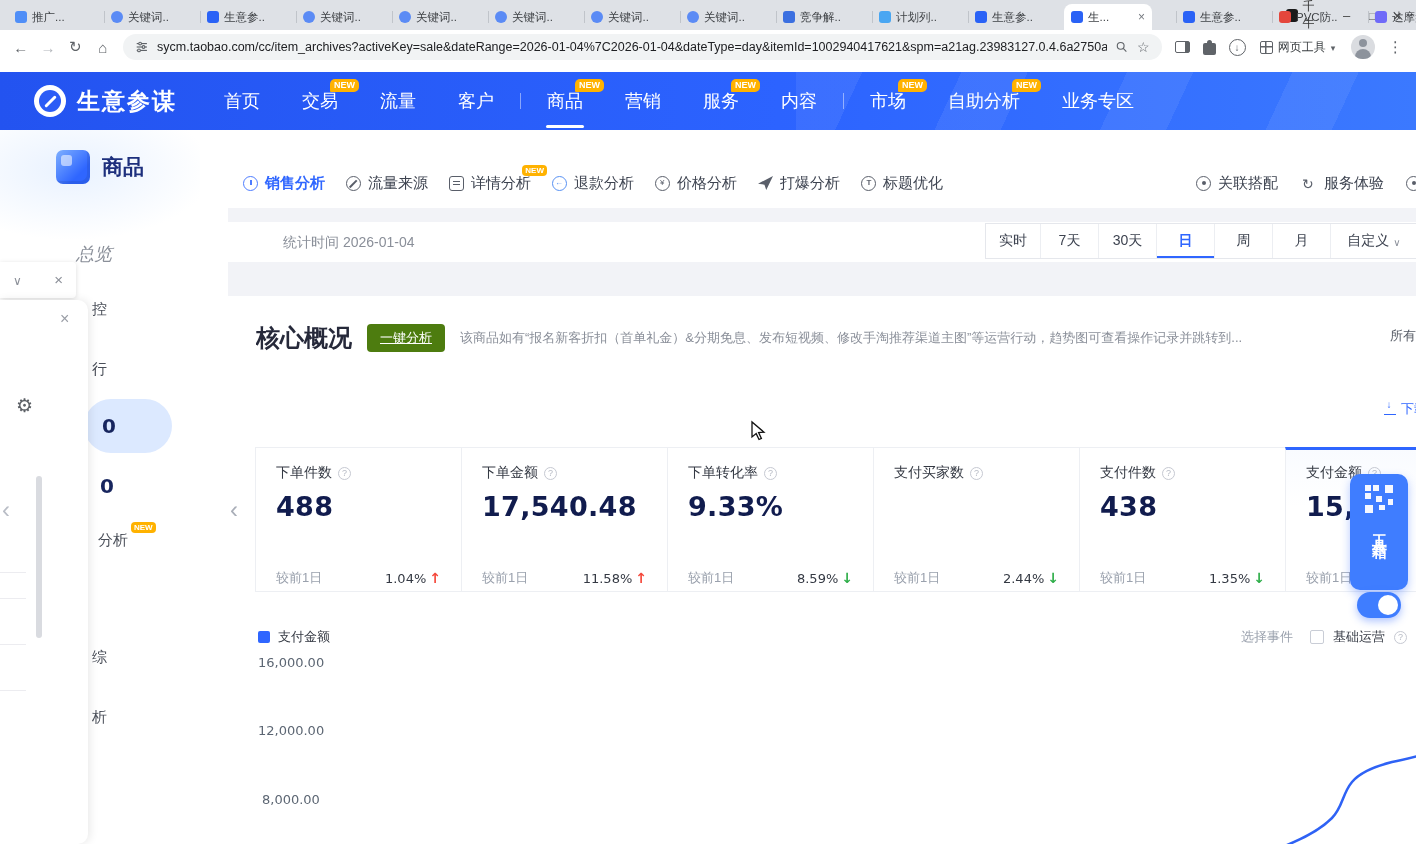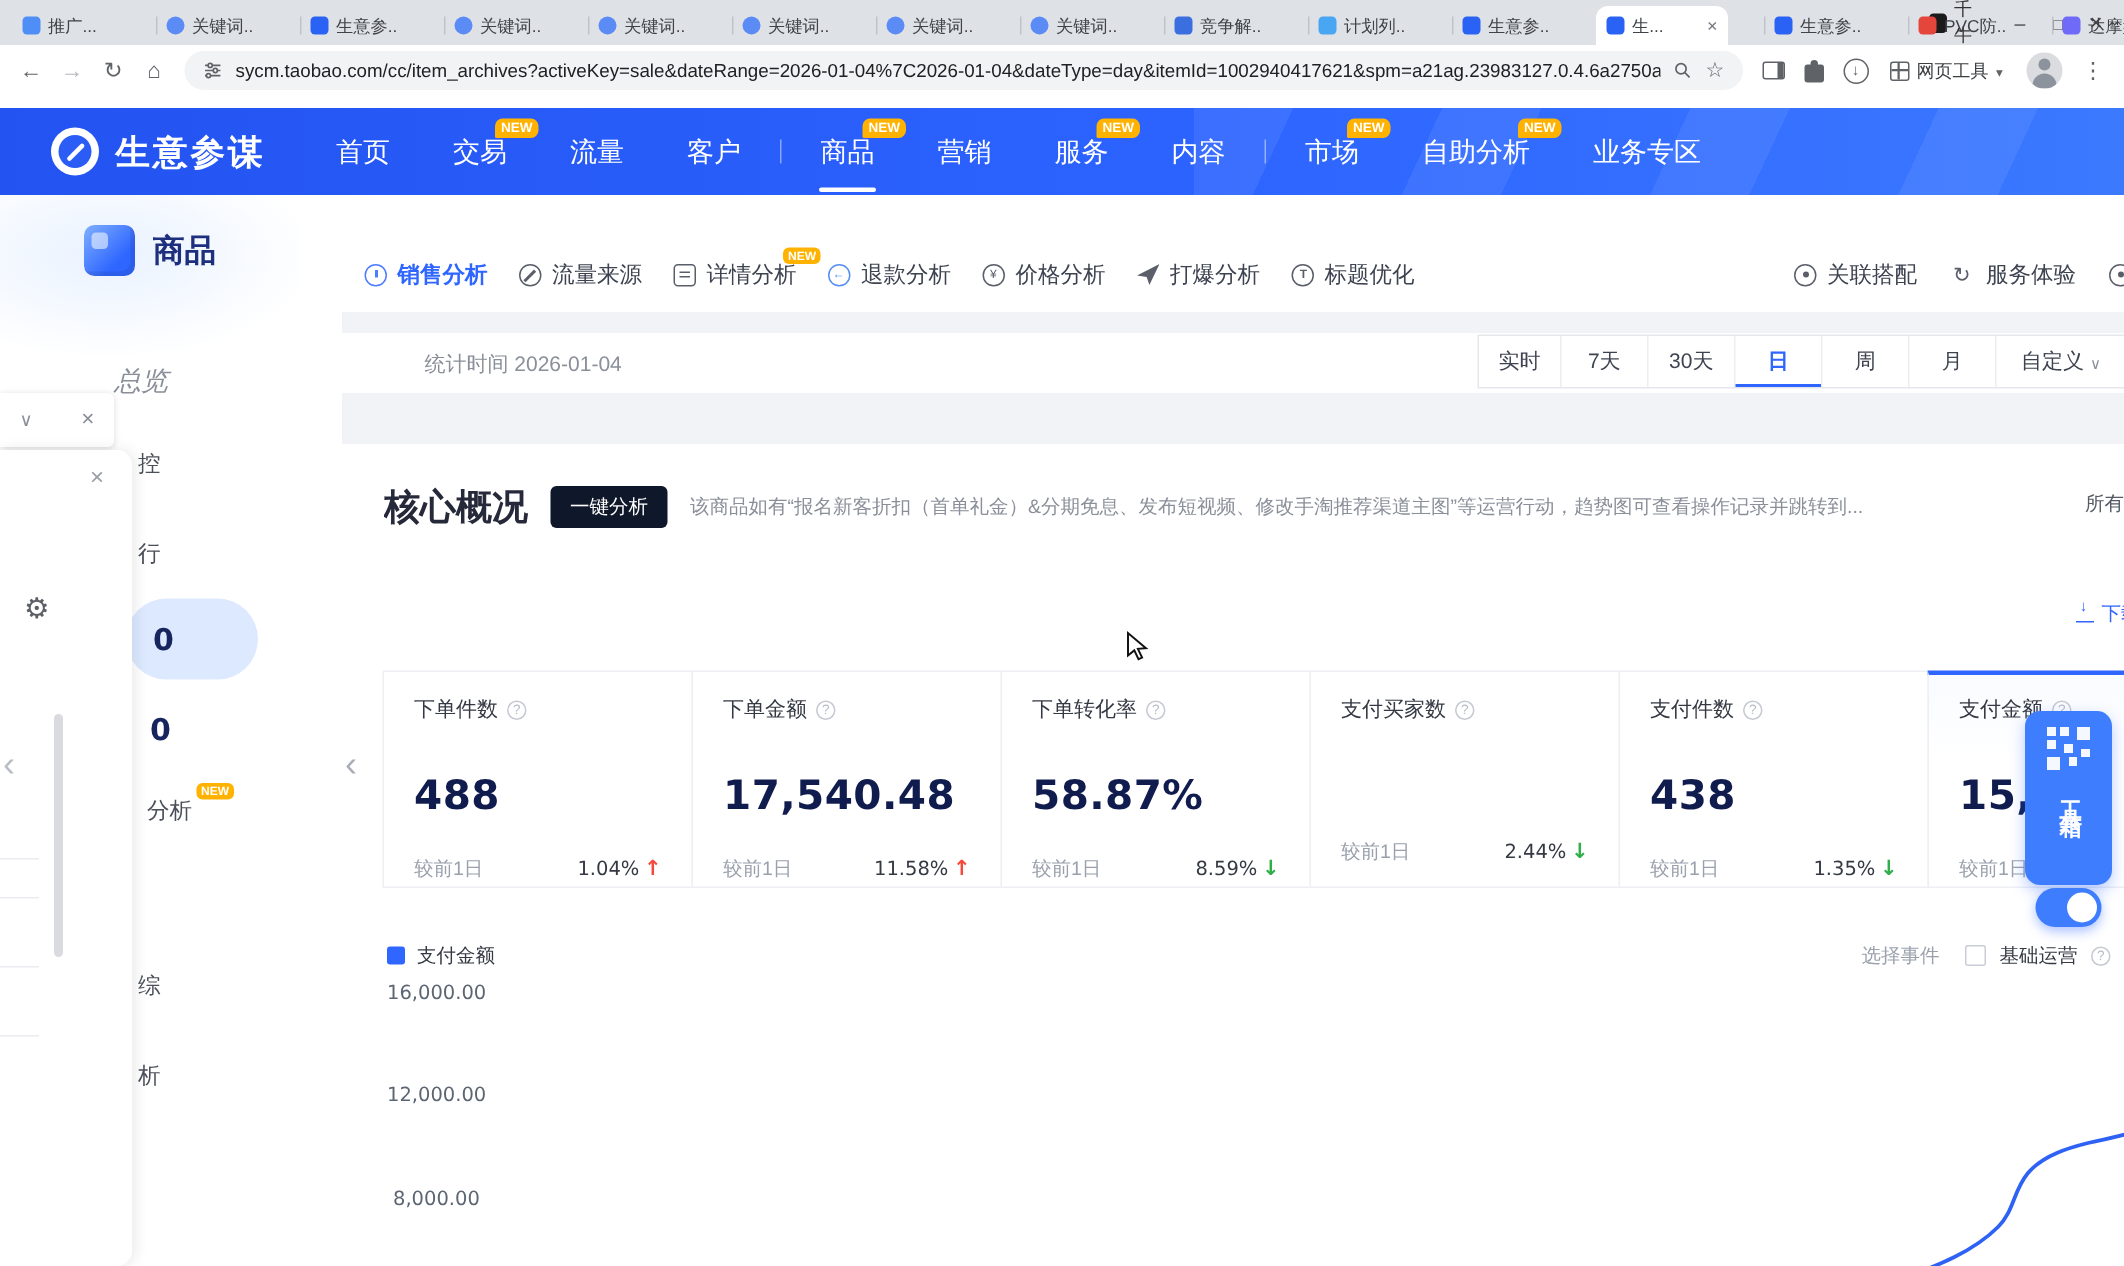--- a/index.html
+++ b/index.html
@@ -145,31 +145,31 @@
   .dcell:first-child { border-left:none; width:54px; }
   .dcell:last-child { width:87px; }
   .dcell.active { color:#2f66ff; font-weight:bold; }
   .dcell.active::after { content:""; position:absolute; left:0; right:0; bottom:0; height:2px; background:#2f66ff; }
   .dcaret::before { content:"∨"; font-size:10px; color:#8a8f99; }
 
   
   .panel { position:absolute; top:166px; left:28px; width:1188px; height:548px; background:#fff; }
   .ov-row { position:absolute; top:26px; left:28px; right:40px; display:flex; align-items:center; gap:15px; white-space:nowrap; overflow:hidden; }
   .ov-title { font-size:24px; font-weight:bold; color:#26293a; }
-  .analyze { background:#0f172a; color:#fff; border:none; border-radius:4px; font-size:13px; padding:5px 13px; cursor:pointer; flex:0 0 auto; }
+  .analyze { background:#4d7c0f; color:#fff; border:none; border-radius:4px; font-size:13px; padding:5px 13px; cursor:pointer; flex:0 0 auto;text-decoration:underline; }
   .ov-desc { flex:1 1 auto; min-width:0; font-size:13px; color:#8a8f99; overflow:hidden; text-overflow:ellipsis; }
   .ov-frag { position:absolute; right:0px; top:31px; font-size:13px; color:#555a64; }
   .download { position:absolute; top:104px; left:1156px; display:flex; align-items:center; gap:5px; font-size:13px; color:#2f66ff; cursor:pointer; white-space:nowrap; }
   .dl-ic { width:12px; height:12px; border-bottom:1.6px solid #2f66ff; position:relative; }
   .dl-ic::before { content:"↓"; position:absolute; left:2.5px; top:-4px; font-size:10px; }
   .cards-prev { position:absolute; left:2px; top:200px; font-size:24px; color:#a9aeb8; cursor:pointer; }
   .cards-prev::before { content:"‹"; }
 
   .cards { position:absolute; left:27px; top:151px; height:145px; display:flex; }
-  .mcard { width:207px; flex:0 0 207px; border:1px solid #edeff3; margin-left:-1px; background:#fff; display:flex; flex-direction:column; padding:16px 20px 14px; cursor:pointer;gap:24px; }
+  .mcard { width:207px; flex:0 0 207px; border:1px solid #edeff3; margin-left:-1px; background:#fff; display:flex; flex-direction:column; padding:16px 20px 4px; cursor:pointer; }
   .mcard:first-child { margin-left:0; }
   .mcard.selected { border-top:3px solid #2f66ff; padding-top:14px; background:linear-gradient(180deg,#f9fbff,#fff 40%); }
   .mtitle { display:flex; align-items:center; gap:6px; font-size:14px; color:#343943; }
   .info { width:13px; height:13px; border:1px solid #c6c9d2; border-radius:50%; color:#b6bac4; display:inline-flex; align-items:center; justify-content:center; font-size:9px; flex:0 0 13px; }
   .info::before { content:"?"; }
   .mvalue { margin-top:9px; font-family:"DejaVu Sans", sans-serif; font-weight:bold; font-size:27px; color:#111c4e; letter-spacing:.3px; white-space:nowrap; }
   .mdelta { margin-top:auto; display:flex; justify-content:space-between; align-items:center; font-size:13px; }
   .mcompare { color:#9aa1ad; }
   .mchange { color:#343943; display:flex; align-items:center; gap:3px; font-family:"DejaVu Sans", sans-serif; }
   .arr { font-weight:bold; font-size:14px; }
@@ -514,21 +514,21 @@
                 <span>11.58%</span>
                 <span class="arr up"></span>
               </span>
             </div>
         </div>
         <div class="mcard">
           <div class="mtitle">
               <span>下单转化率</span>
               <span class="info"></span>
             </div>
-          <div class="mvalue">58.87%</div>
+          <div class="mvalue">9.33%</div>
           <div class="mdelta">
               <span class="mcompare">较前1日</span>
               <span class="mchange">
                 <span>8.59%</span>
                 <span class="arr down"></span>
               </span>
             </div>
         </div>
         <div class="mcard">
           <div class="mtitle">

